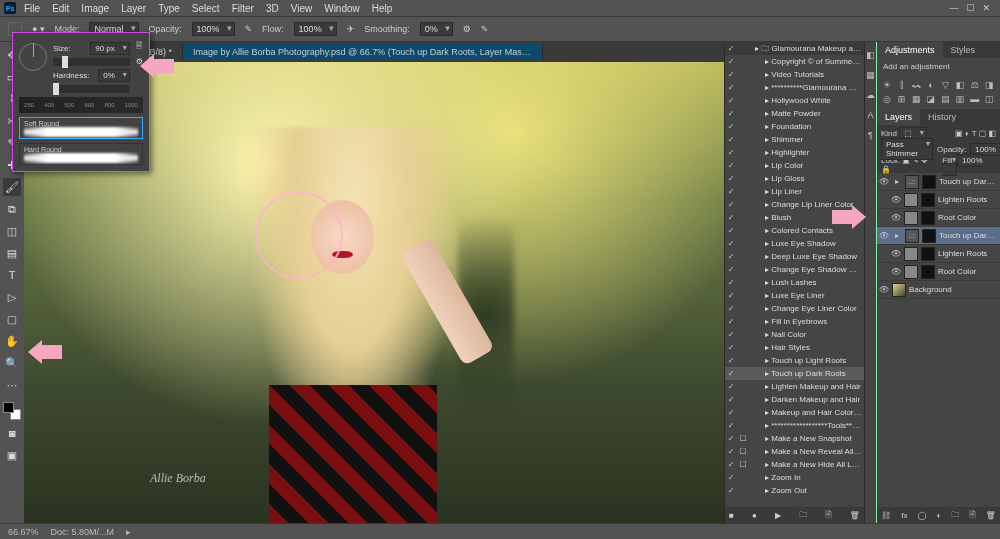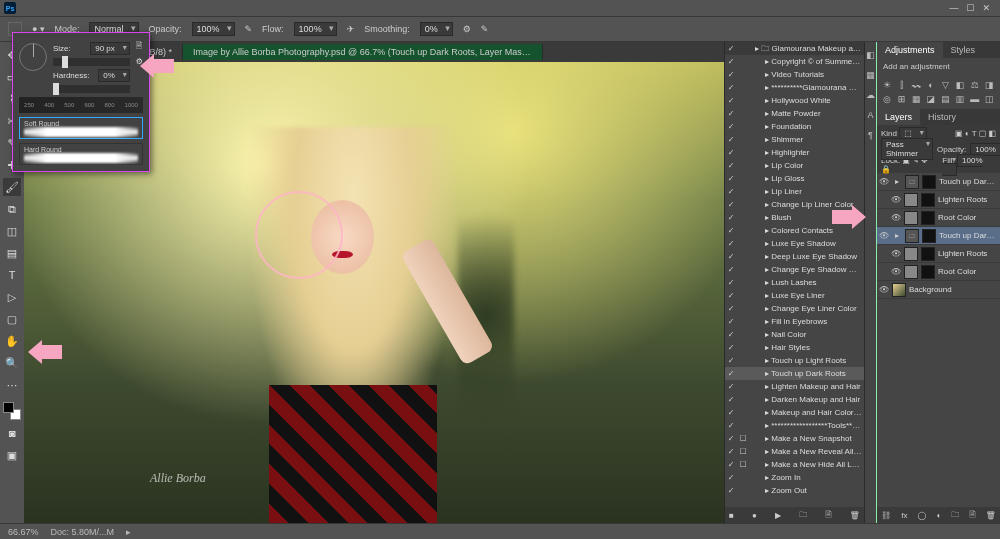--- a/index.html
+++ b/index.html
@@ -29,21 +29,21 @@
   .face{position:absolute;left:41%;top:30%;width:9%;height:16%;background:radial-gradient(circle,#f8d9c4 0%,#edc2a7 70%);border-radius:50%}
   .lips{position:absolute;left:44%;top:41%;width:3%;height:1.6%;background:#b4152a;border-radius:50%/60%}
   .arm{position:absolute;left:58%;top:38%;width:5%;height:28%;background:linear-gradient(90deg,#f0d2bc,#dcb79c);transform:rotate(-30deg);border-radius:8px}
   .shirt{position:absolute;left:35%;bottom:0;width:24%;height:30%;background:
     repeating-linear-gradient(45deg,#7a0f12 0 14px,#111 14px 28px)}
   .pine{position:absolute;right:30%;top:24%;width:8%;height:62%;background:radial-gradient(circle,#2e3b22 0%,rgba(46,59,34,0) 70%);filter:blur(3px)}
   .sig{position:absolute;left:18%;bottom:8%;color:rgba(255,255,255,.65);font-style:italic;font-size:12px;font-family:cursive}
   .brush-cursor{position:absolute;left:33%;top:28%;width:88px;height:88px;border:2px solid rgba(255,180,200,.85);border-radius:50%}
   .doctabs{height:20px;background:#3a3a3a;display:flex;align-items:center;font-size:9px}
   .dtab{padding:3px 10px;border-right:1px solid #2a2a2a;color:#ccc;white-space:nowrap;max-width:360px;overflow:hidden;text-overflow:ellipsis}
-  .dtab.act{background:#14532d}
+  .dtab.act{background:#0c4a6e}
   .actions-panel{width:140px;background:#454545;display:flex;flex-direction:column;border-left:1px solid #2a2a2a}
   .panel-header{height:18px;background:#383838;display:flex;align-items:center;padding:0 6px;font-size:9px;color:#ddd;justify-content:space-between}
   .action-list{flex:1;overflow:auto;font-size:8px}
   .action-list::-webkit-scrollbar{width:8px}
   .action-list::-webkit-scrollbar-thumb{background:#666}
   .arow{display:flex;align-items:center;height:13px;padding-right:2px}
   .check{width:12px;text-align:center;color:#ccc}
   .arow .empty{width:12px}
   .arow .lbl{flex:1;padding-left:6px;white-space:nowrap;overflow:hidden;text-overflow:ellipsis;color:#ddd}
   .arow.indent .lbl{padding-left:16px}
@@ -88,20 +88,33 @@
   .panel-sub{height:16px;background:#3a3a3a;display:flex;align-items:center;padding:0 4px;font-size:8px;gap:4px;justify-content:space-between}
   .panel-tabs{display:flex;background:#383838}
   .panel-tabs span{padding:3px 8px;font-size:9px;color:#bbb}
   .panel-tabs span.act{background:#454545;color:#fff}
 </style>
 </head>
 <body>
 
 <div class="topbar">
   <div class="ps-logo">Ps</div>
+  <div id="menu-host" style="display: flex;">
+      <span class="menu-item">File</span>
+      <span class="menu-item">Edit</span>
+      <span class="menu-item">Image</span>
+      <span class="menu-item">Layer</span>
+      <span class="menu-item">Type</span>
+      <span class="menu-item">Select</span>
+      <span class="menu-item">Filter</span>
+      <span class="menu-item">3D</span>
+      <span class="menu-item">View</span>
+      <span class="menu-item">Window</span>
+      <span class="menu-item">Help</span>
+    </div>
   <div class="winbtns">
     <span>—</span>
     <span>☐</span>
     <span>✕</span>
   </div>
 </div>
 
 <div class="optbar">
   <span class="opt-sq"></span>
   <span>● ▾</span>

